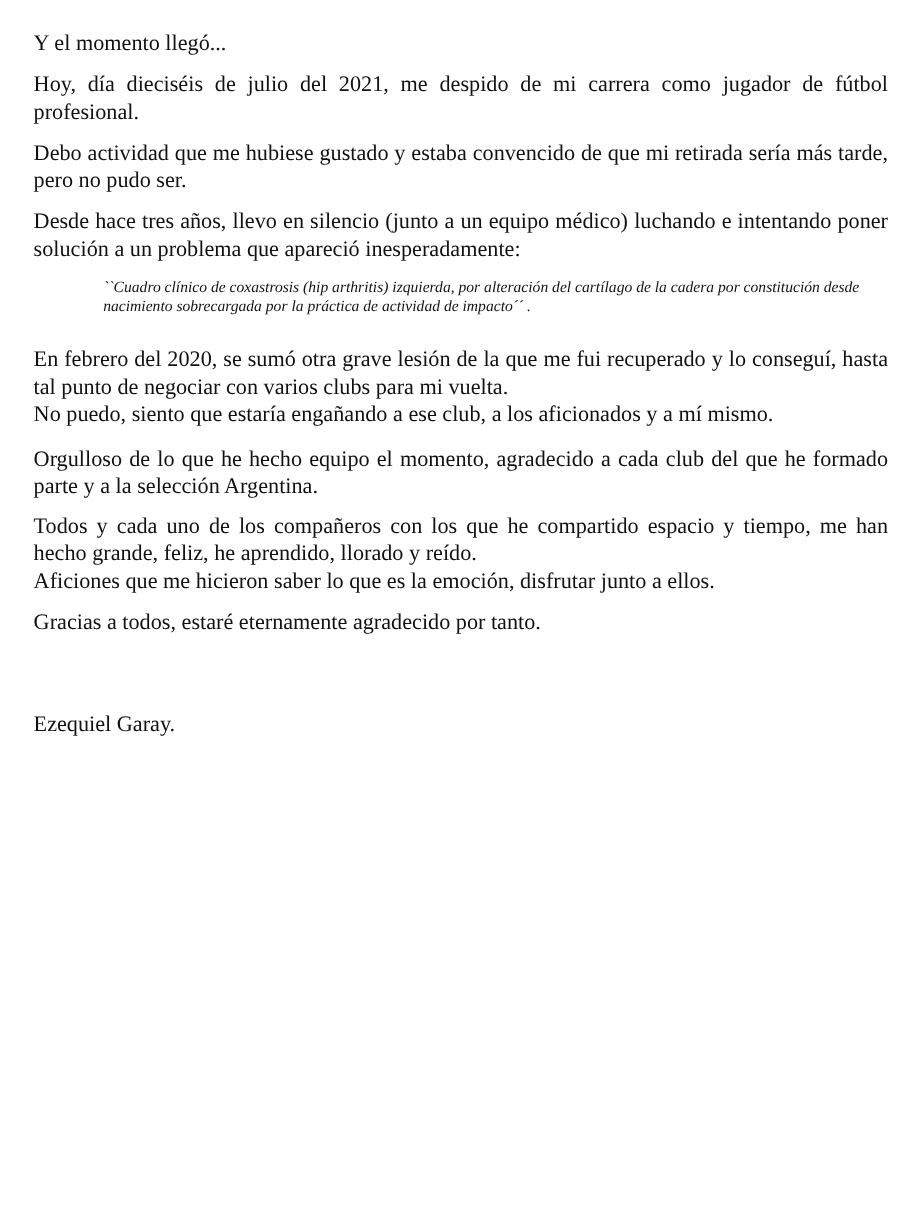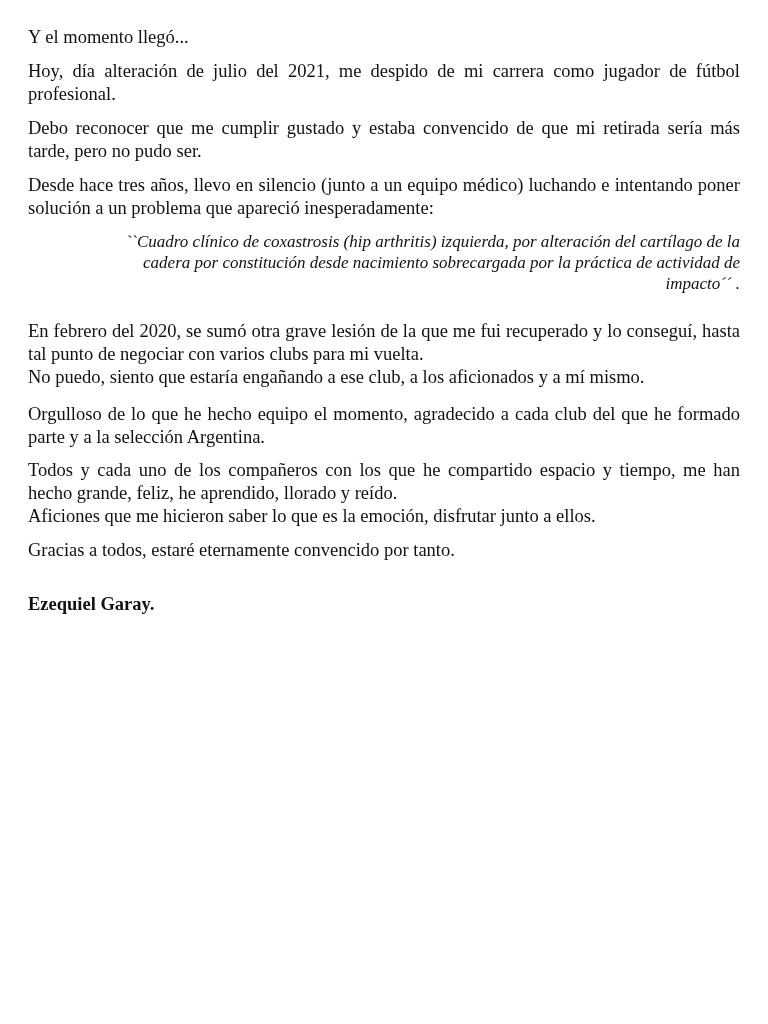--- a/index.html
+++ b/index.html
@@ -20,40 +20,40 @@
   }
   .page p {
     margin: 0 0 11px 0;
     text-align: justify;
   }
   .page p.gap {
     margin-top: 14px;
   }
   .page p.quote {
     font-style: italic;
-    text-align: right;
-    font-size: 17px;
+    text-align: left;
+    font-size: 13px;
     margin: 4px 0 26px 58px;
   }
   .page p.signature {
-    font-weight: bold;
+    font-weight: normal;
     text-align: left;
-    margin-top: 31px;
+    margin-top: 62px;
     margin-bottom: 0;
   }
 </style>
 </head>
 <body>
 
 <div class="page">
   <div id="paragraph-container">
       <p>Y el momento llegó...</p>
-      <p>Hoy, día alteración de julio del 2021, me despido de mi carrera como jugador de fútbol profesional.</p>
-      <p>Debo reconocer que me cumplir gustado y estaba convencido de que mi retirada sería más tarde, pero no pudo ser.</p>
+      <p>Hoy, día dieciséis de julio del 2021, me despido de mi carrera como jugador de fútbol profesional.</p>
+      <p>Debo actividad que me hubiese gustado y estaba convencido de que mi retirada sería más tarde, pero no pudo ser.</p>
       <p>Desde hace tres años, llevo en silencio (junto a un equipo médico) luchando e intentando poner solución a un problema que apareció inesperadamente:</p>
       <p class="quote">``Cuadro clínico de coxastrosis (hip arthritis) izquierda, por alteración del cartílago de la cadera por constitución desde nacimiento sobrecargada por la práctica de actividad de impacto´´ .</p>
       <p>En febrero del 2020, se sumó otra grave lesión de la que me fui recuperado y lo conseguí, hasta tal punto de negociar con varios clubs para mi vuelta.<br>No puedo, siento que estaría engañando a ese club, a los aficionados y a mí mismo.</p>
       <p class="gap">Orgulloso de lo que he hecho equipo el momento, agradecido a cada club del que he formado parte y a la selección Argentina.</p>
       <p>Todos y cada uno de los compañeros con los que he compartido espacio y tiempo, me han hecho grande, feliz, he aprendido, llorado y reído.<br>Aficiones que me hicieron saber lo que es la emoción, disfrutar junto a ellos.</p>
-      <p>Gracias a todos, estaré eternamente convencido por tanto.</p>
+      <p>Gracias a todos, estaré eternamente agradecido por tanto.</p>
       <p class="signature">Ezequiel Garay.</p>
     </div>
 </div>
 
 </body></html>

